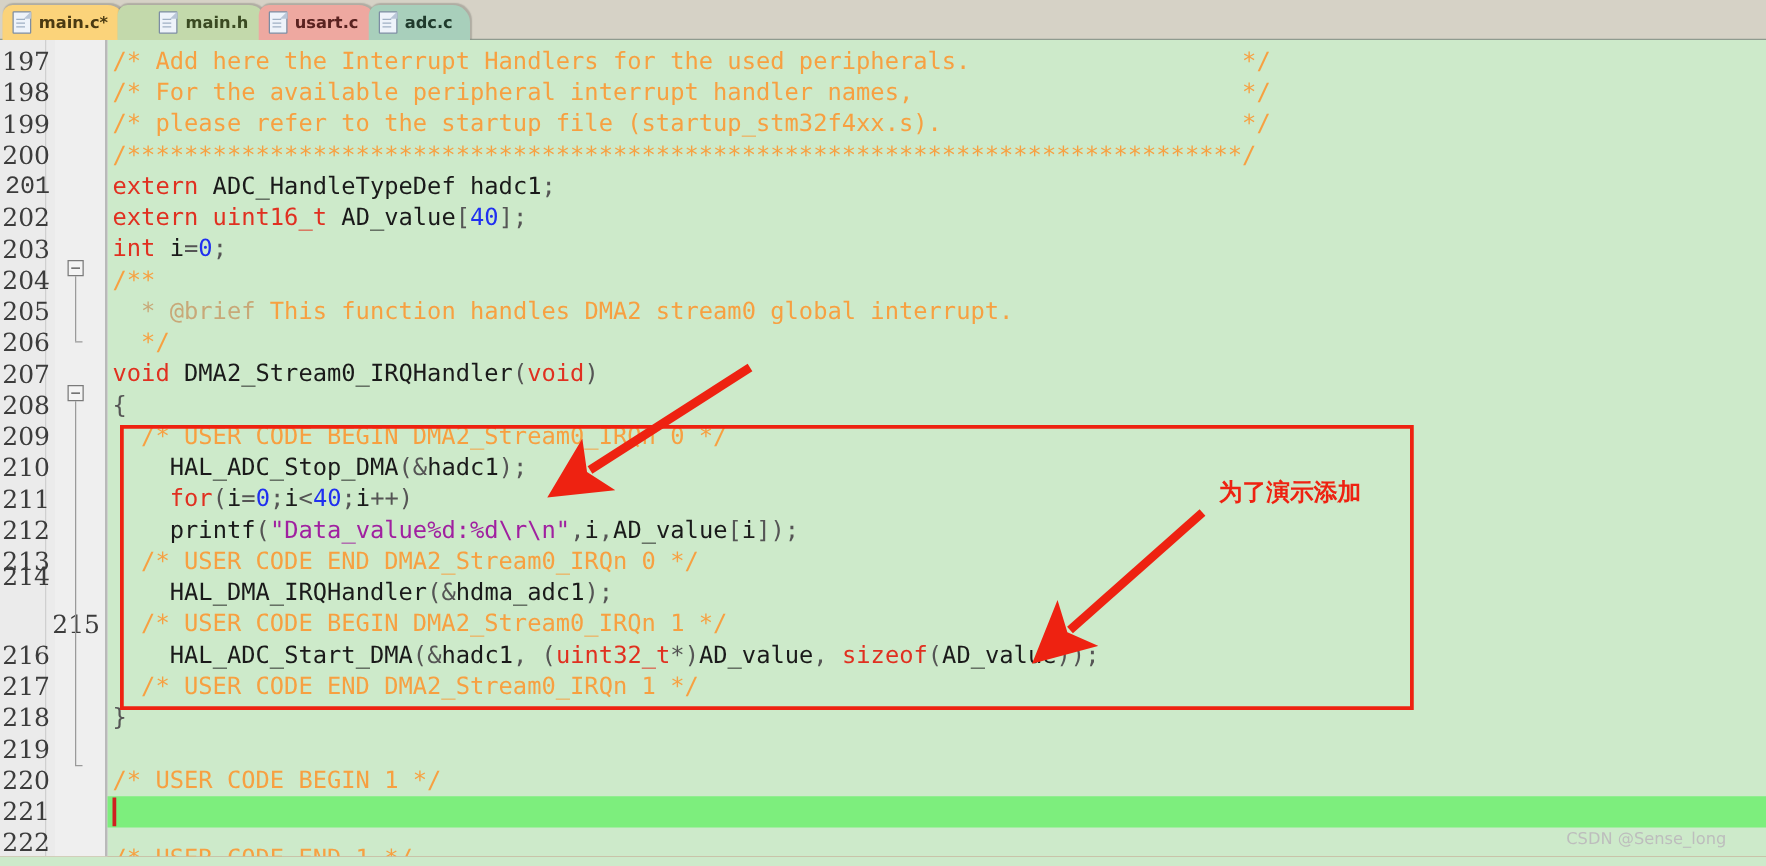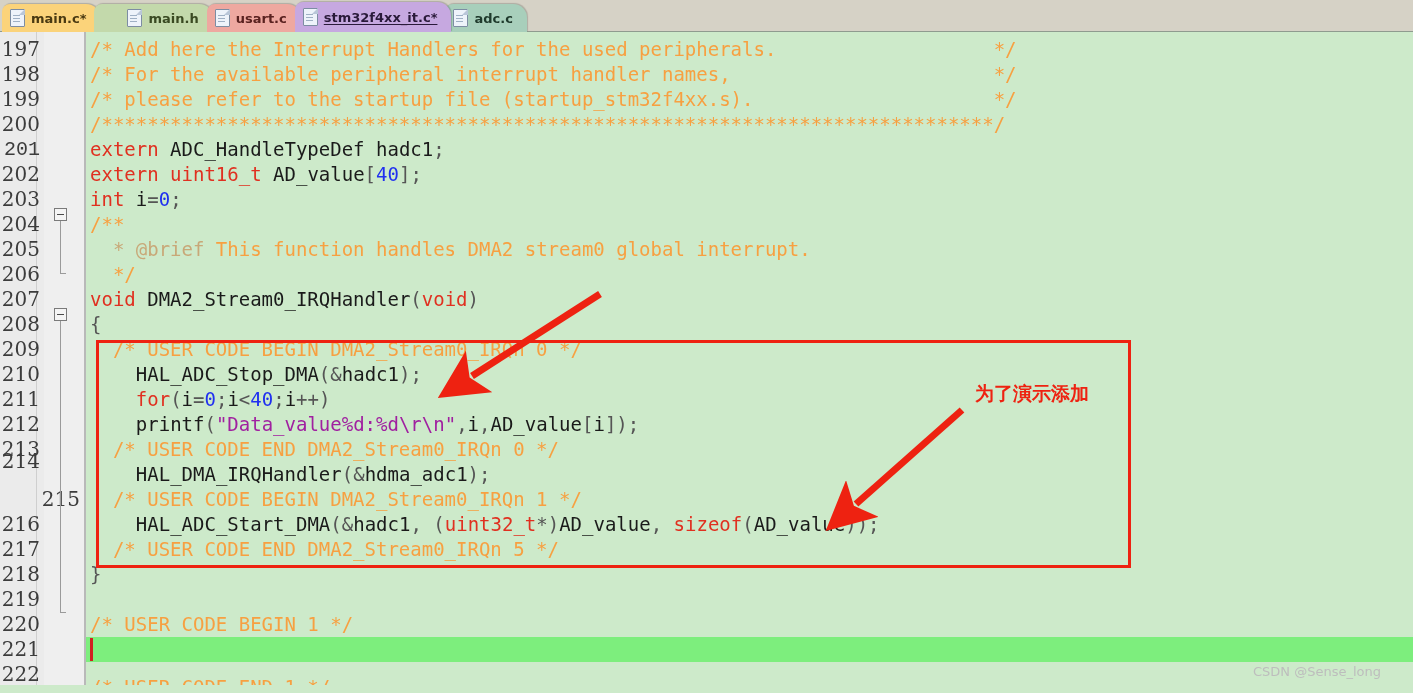--- a/index.html
+++ b/index.html
@@ -122,24 +122,20 @@
           <span class="ficon"></span>
           <span class="lbl">main.c*</span>
         </div>
         <div class="tab" style="background: rgb(195, 217, 171); color: rgb(58, 74, 34); padding-left: 33px;">
           <span class="ficon"></span>
           <span class="lbl">main.h</span>
         </div>
         <div class="tab" style="background: rgb(238, 168, 160); color: rgb(90, 34, 32);">
           <span class="ficon"></span>
           <span class="lbl">usart.c</span>
-        </div>
-        <div class="tab active" style="background: rgb(198, 168, 224); color: rgb(42, 26, 58);">
-          <span class="ficon"></span>
-          <span class="lbl">stm32f4xx_it.c*</span>
         </div>
         <div class="tab" style="background: rgb(168, 207, 187); color: rgb(31, 58, 44);">
           <span class="ficon"></span>
           <span class="lbl">adc.c</span>
         </div>
       </div>
   </div>
 
   <div class="editor">
     <div class="gutbg"></div>
@@ -182,21 +178,21 @@
         <div class="code" style="top: 380px;"><span class="punct"> </span><span class="punct"> </span><span class="punct"> </span><span class="punct"> </span><span class="pln">printf</span><span class="punct">(</span><span class="str">"Data_value%d:%d\r\n"</span><span class="punct">,</span><span class="pln">i</span><span class="punct">,</span><span class="pln">AD_value</span><span class="punct">[</span><span class="pln">i</span><span class="punct">]</span><span class="punct">)</span><span class="punct">;</span></div>
         <div class="ln" style="top: 405px;">213</div>
         <div class="code" style="top: 405px;"><span class="cmt">  /* USER CODE END DMA2_Stream0_IRQn 0 */</span></div>
         <div class="ln" style="top: 417px;">214</div>
         <div class="code" style="top: 430px;"><span class="punct"> </span><span class="punct"> </span><span class="punct"> </span><span class="punct"> </span><span class="pln">HAL_DMA_IRQHandler</span><span class="punct">(</span><span class="punct">&amp;</span><span class="pln">hdma_adc1</span><span class="punct">)</span><span class="punct">;</span></div>
         <div class="ln" style="top: 455px; margin-left: 40px;">215</div>
         <div class="code" style="top: 455px;"><span class="cmt">  /* USER CODE BEGIN DMA2_Stream0_IRQn 1 */</span></div>
         <div class="ln" style="top: 480px;">216</div>
         <div class="code" style="top: 480px;"><span class="punct"> </span><span class="punct"> </span><span class="punct"> </span><span class="punct"> </span><span class="pln">HAL_ADC_Start_DMA</span><span class="punct">(</span><span class="punct">&amp;</span><span class="pln">hadc1</span><span class="punct">,</span><span class="punct"> </span><span class="punct">(</span><span class="kw">uint32_t</span><span class="punct">*</span><span class="punct">)</span><span class="pln">AD_value</span><span class="punct">,</span><span class="punct"> </span><span class="kw">sizeof</span><span class="punct">(</span><span class="pln">AD_value</span><span class="punct">)</span><span class="punct">)</span><span class="punct">;</span></div>
         <div class="ln" style="top: 505px;">217</div>
-        <div class="code" style="top: 505px;"><span class="cmt">  /* USER CODE END DMA2_Stream0_IRQn 5 */</span></div>
+        <div class="code" style="top: 505px;"><span class="cmt">  /* USER CODE END DMA2_Stream0_IRQn 1 */</span></div>
         <div class="ln" style="top: 530px;">218</div>
         <div class="code" style="top: 530px;"><span class="punct">}</span></div>
         <div class="ln" style="top: 555px;">219</div>
         <div class="code" style="top: 555px;"></div>
         <div class="ln" style="top: 580px;">220</div>
         <div class="code" style="top: 580px;"><span class="cmt">/* USER CODE BEGIN 1 */</span></div>
         <div class="ln" style="top: 605px;">221</div>
         <div class="code" style="top: 605px;"></div>
         <div class="ln" style="top: 630px;">222</div>
         <div class="code" style="top: 630px; margin-top: 13px;"><span class="cmt">/* USER CODE END 1 */</span></div>

